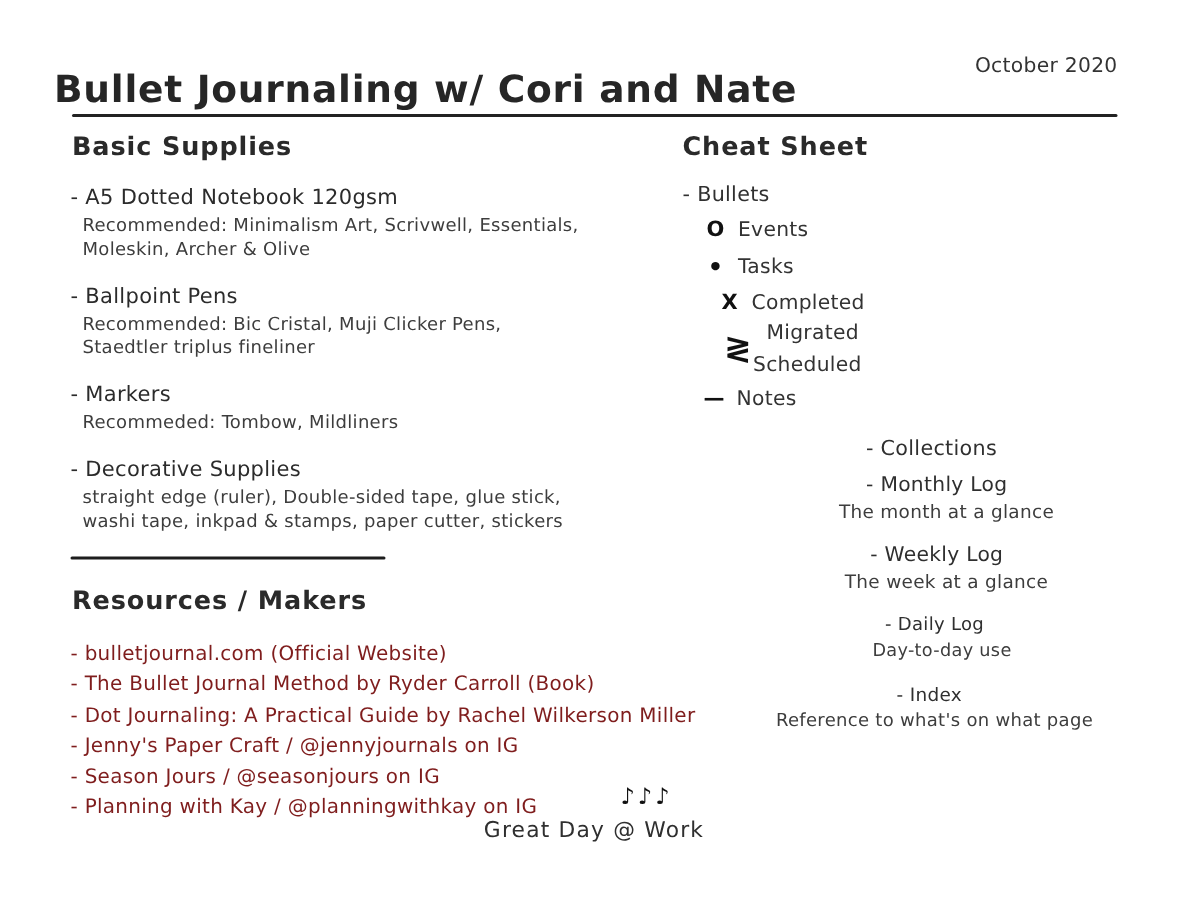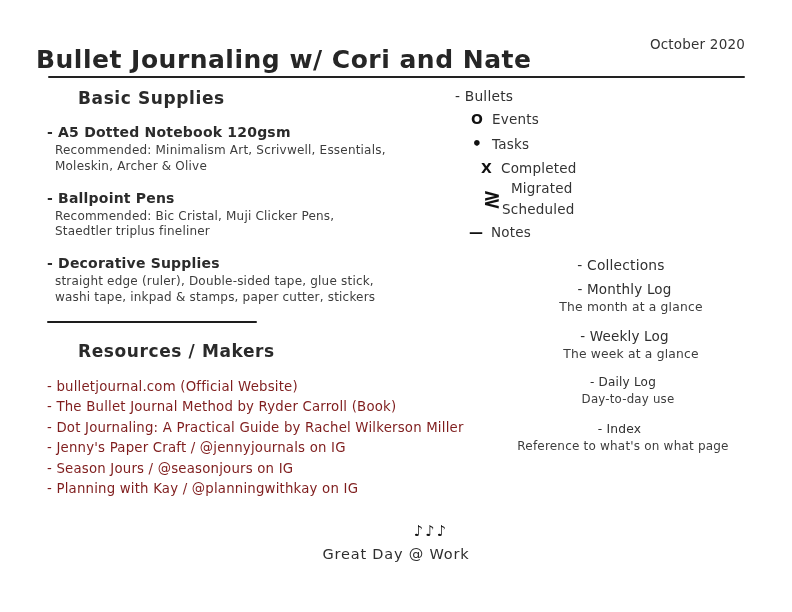--- a/index.html
+++ b/index.html
@@ -17,23 +17,23 @@
   .title{
     font-size:25px;font-weight:600;letter-spacing:.5px;
     position:absolute;left:0;bottom:2px;white-space:nowrap;color:#262626;
   }
   .date{position:absolute;right:0;top:8px;font-size:13.5px;color:#333;}
   .header-rule{position:absolute;left:48px;top:76px;width:697px;height:2px;background:#222;border-radius:2px;}
   
   .col-left{position:absolute;left:45px;top:88px;width:400px;}
   .col-right{position:absolute;left:452px;top:88px;width:335px;}
   h2{margin:0;font-size:17px;font-weight:600;color:#2a2a2a;letter-spacing:.6px;}
-  .col-left h2{margin-bottom:16px;padding-left:3px;margin-left:30px;}
+  .col-left h2{margin-bottom:16px;padding-left:3px;}
   .supply{margin-bottom:15px;padding-left:2px;}
-  .supply-label{font-size:14px;font-weight:700;color:#2b2b2b;margin-bottom:3px;}
+  .supply-label{font-size:14px;font-weight:400;color:#2b2b2b;margin-bottom:3px;}
   .supply-note{font-size:12px;color:#3d3d3d;line-height:1.32;white-space:pre-line;padding-left:8px;}
   .section-divider{width:210px;height:2px;background:#1d1d1d;margin:12px 0 18px 2px;border-radius:2px;}
   .res-list{list-style:none;margin:14px 0 0;padding:0 0 0 2px;}
   .res-list li{font-size:13.3px;line-height:20.5px;color:#7f1d1d;white-space:nowrap;}
   
   .col-right h2{margin-bottom:14px;padding-left:3px;}
   .group-label{font-size:13.8px;color:#303030;padding-left:3px;}
   .sym-row{display:flex;align-items:center;font-size:13.5px;color:#333;margin-top:7px;}
   .sym{font-weight:800;color:#111;text-align:center;}
   .row-events{padding-left:17px;}
@@ -82,39 +82,44 @@
       <div class="supply-label">- A5 Dotted Notebook 120gsm</div>
       <div class="supply-note">Recommended: Minimalism Art, Scrivwell, Essentials,
 Moleskin, Archer &amp; Olive</div>
     </div>
     <div class="supply">
       <div class="supply-label">- Ballpoint Pens</div>
       <div class="supply-note">Recommended: Bic Cristal, Muji Clicker Pens,
 Staedtler triplus fineliner</div>
     </div>
     <div class="supply">
+      <div class="supply-label">- Markers</div>
+      <div class="supply-note">Recommeded: Tombow, Mildliners</div>
+    </div>
+    <div class="supply">
       <div class="supply-label">- Decorative Supplies</div>
       <div class="supply-note">straight edge (ruler), Double-sided tape, glue stick,
 washi tape, inkpad &amp; stamps, paper cutter, stickers</div>
     </div>
 
     <div class="section-divider"></div>
 
     <h2>Resources / Makers</h2>
     <ul class="res-list">
       <li>- bulletjournal.com (Official Website)</li>
       <li>- The Bullet Journal Method by Ryder Carroll (Book)</li>
       <li>- Dot Journaling: A Practical Guide by Rachel Wilkerson Miller</li>
       <li>- Jenny's Paper Craft / @jennyjournals on IG</li>
       <li>- Season Jours / @seasonjours on IG</li>
       <li>- Planning with Kay / @planningwithkay on IG</li>
     </ul>
   </section>
 
   <section class="col-right">
+    <h2>Cheat Sheet</h2>
 
     <div class="group-label">- Bullets</div>
 
     <div class="sym-row row-events">
       <span class="sym">O</span>
       <span class="sym-label">Events</span>
     </div>
     <div class="sym-row row-tasks">
       <span class="sym">•</span>
       <span class="sym-label">Tasks</span>

